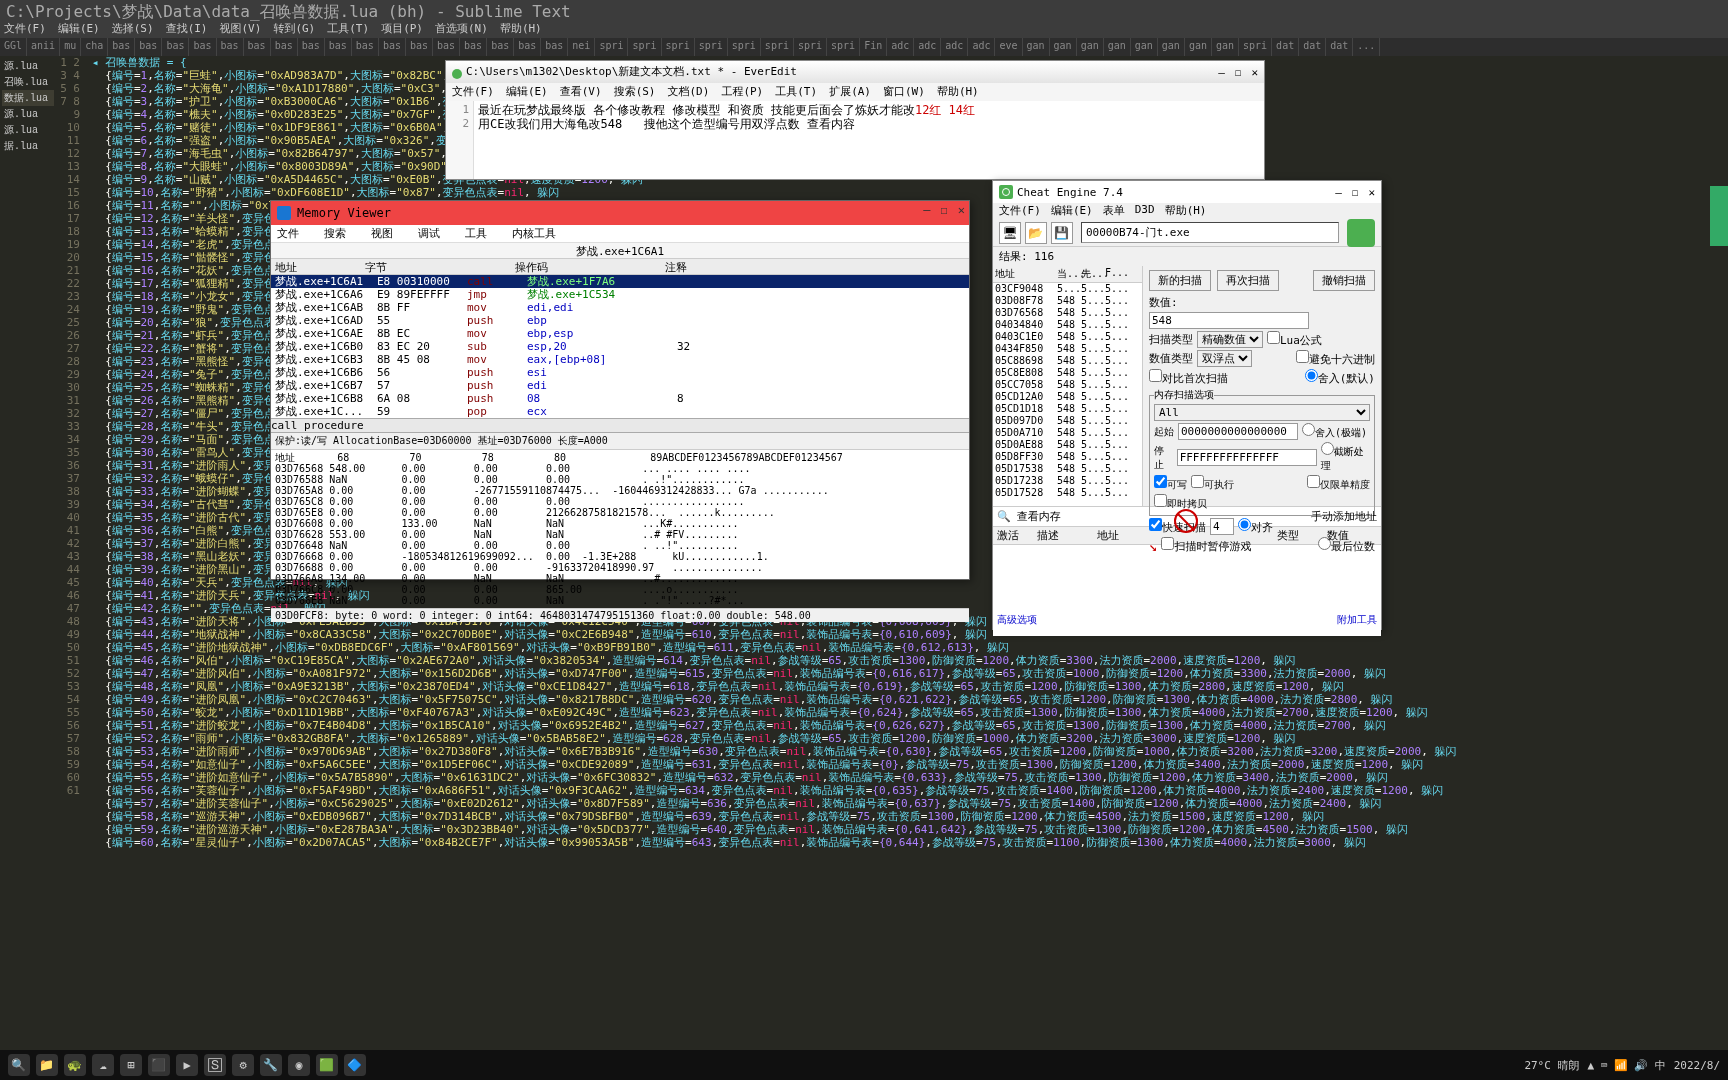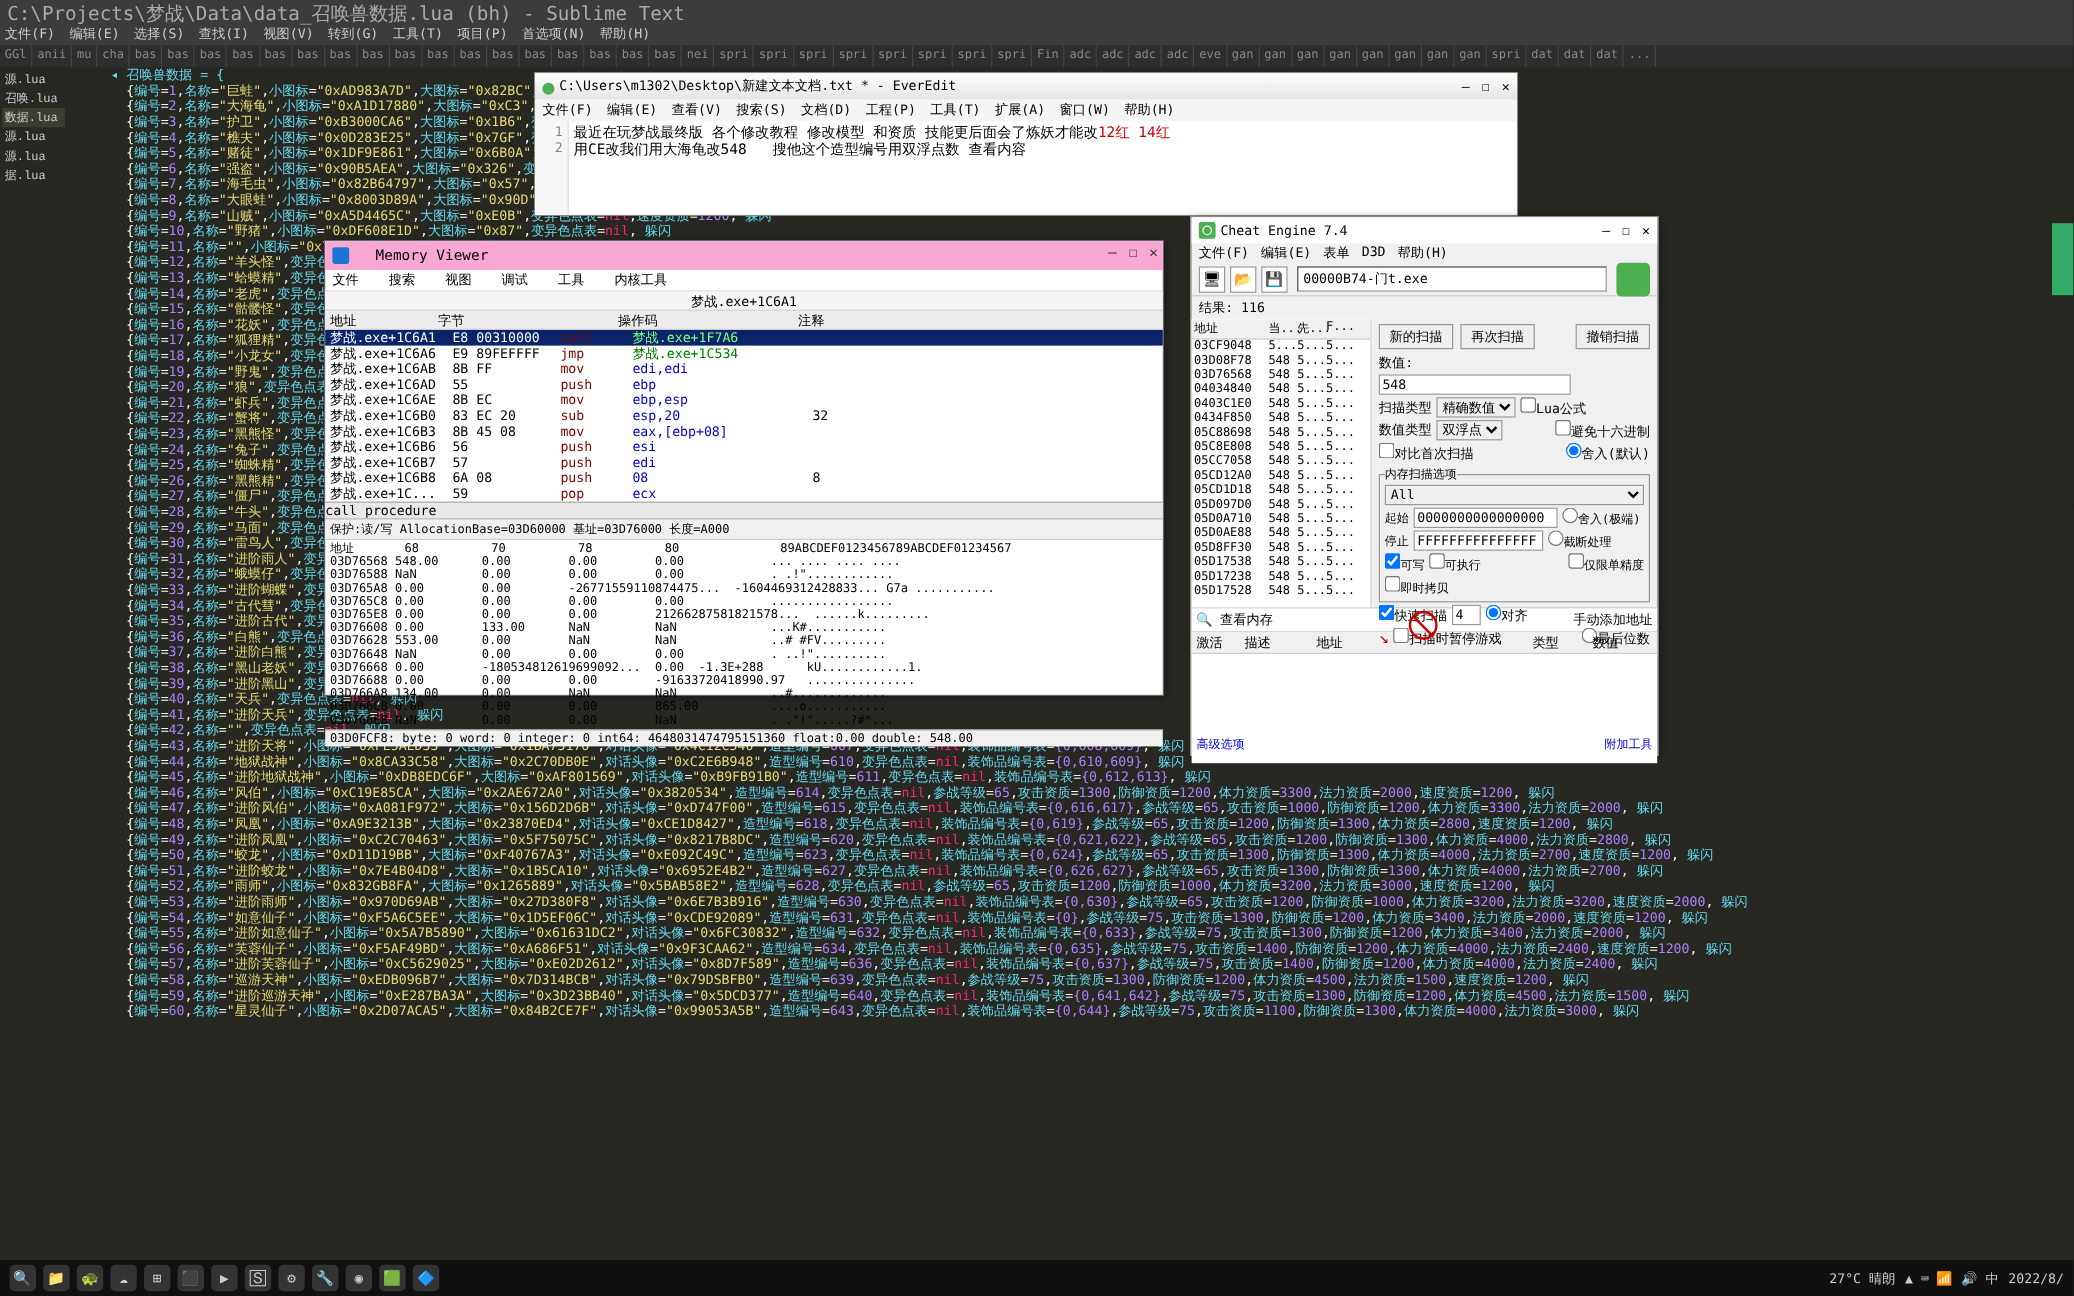--- a/index.html
+++ b/index.html
@@ -23,21 +23,21 @@
 #ee-title { height:22px; background:linear-gradient(#fff,#e4e4e4); font-size:11px; padding:4px 6px; display:flex; align-items:flex-end; gap:4px; }
 #ee-title .dot{width:10px;height:10px;border-radius:50%;background:#4caf50;}
 #ee-menu { height:18px; background:#f5f5f5; font-size:11px; padding:1px 6px; display:flex; gap:12px; }
 #ee-body { background:#fff; height:78px; display:flex; }
 #ee-gut { width:28px; background:#f7f7f7; border-right:1px solid #ddd; font-size:11px; color:#888; text-align:right; padding:2px 4px; line-height:14px;}
 #ee-txt { flex:1; font-size:12px; padding:2px 4px; line-height:14px; white-space:pre; }
 .red{color:#c00}
 
 
 #memv { position:absolute; left:270px; top:200px; width:700px; height:380px; background:#fff; border:1px solid #666; box-shadow:2px 2px 8px rgba(0,0,0,.4); }
-#memv-title { height:24px; background:#f9a8d4; font-size:12px; padding:4px 6px; display:flex; align-items:center; gap:22px; }
+#memv-title { height:24px; background:#ef4444; font-size:12px; padding:4px 6px; display:flex; align-items:center; gap:6px; }
 #memv-title .ico{width:14px;height:14px;background:#1976d2;border-radius:2px;}
 #memv-ctl { position:absolute; right:4px; top:2px; display:flex; gap:10px; font-size:12px; color:#333;}
 #memv-menu { height:18px; font-size:11px; padding:1px 6px; display:flex; gap:25px; border-bottom:1px solid #ddd;}
 #memv-hdr { height:16px; background:#ececec; font-size:11px; display:grid; grid-template-columns:90px 90px 60px 150px 1fr; padding:1px 4px; border-bottom:1px solid #ccc;}
 #memv-sub { height:16px; background:#f5f5f5; font-size:11px; text-align:center; padding:1px; border-bottom:1px solid #ccc;}
 #memv-dis { font-size:11px; line-height:13px; }
 #memv-dis div { display:grid; grid-template-columns:102px 90px 60px 150px 1fr; padding:0 4px;}
 #memv-dis .sel { background:#0a246a; color:#fff; }
 #memv-dis .sel .grn{color:#7fff7f}
 .grn{color:#008000} .blu{color:#0000c0} .rop{color:#800000}
@@ -150,20 +150,82 @@
       <span>...</span>
     </div>
   <div id="sidebar">
       <div class="">源.lua</div>
       <div class="">召唤.lua</div>
       <div class="sel">数据.lua</div>
       <div class="">源.lua</div>
       <div class="">源.lua</div>
       <div class="">据.lua</div>
     </div>
+  <div id="gutter">1
+2
+3
+4
+5
+6
+7
+8
+9
+10
+11
+12
+13
+14
+15
+16
+17
+18
+19
+20
+21
+22
+23
+24
+25
+26
+27
+28
+29
+30
+31
+32
+33
+34
+35
+36
+37
+38
+39
+40
+41
+42
+43
+44
+45
+46
+47
+48
+49
+50
+51
+52
+53
+54
+55
+56
+57
+58
+59
+60
+61
+</div>
   <div id="code"><span class="key">◂ 召唤兽数据 = {</span>
   {<span class="key">编号</span>=<span class="num">1</span>,<span class="key">名称</span>=<span class="str">"巨蛙"</span>,<span class="key">小图标</span>=<span class="str">"0xAD983A7D"</span>,<span class="key">大图标</span>=<span class="str">"0x82BC"</span>,<span class="key">变异色点表</span>=<span class="kw">nil</span>,<span class="key">速度资质</span>=<span class="num">1000</span>, <span class="key">躲闪</span>
   {<span class="key">编号</span>=<span class="num">2</span>,<span class="key">名称</span>=<span class="str">"大海龟"</span>,<span class="key">小图标</span>=<span class="str">"0xA1D17880"</span>,<span class="key">大图标</span>=<span class="str">"0xC3"</span>,<span class="key">变异色点表</span>=<span class="kw">nil</span>,<span class="key">速度资质</span>=<span class="num">900</span>, <span class="key">躲闪</span>
   {<span class="key">编号</span>=<span class="num">3</span>,<span class="key">名称</span>=<span class="str">"护卫"</span>,<span class="key">小图标</span>=<span class="str">"0xB3000CA6"</span>,<span class="key">大图标</span>=<span class="str">"0x1B6"</span>,<span class="key">变异色点表</span>=<span class="kw">nil</span>,<span class="key">速度资质</span>=<span class="num">1000</span>, <span class="key">躲闪</span>
   {<span class="key">编号</span>=<span class="num">4</span>,<span class="key">名称</span>=<span class="str">"樵夫"</span>,<span class="key">小图标</span>=<span class="str">"0x0D283E25"</span>,<span class="key">大图标</span>=<span class="str">"0x7GF"</span>,<span class="key">变异色点表</span>=<span class="kw">nil</span>,<span class="key">速度资质</span>=<span class="num">300</span>, <span class="key">躲闪</span>
   {<span class="key">编号</span>=<span class="num">5</span>,<span class="key">名称</span>=<span class="str">"赌徒"</span>,<span class="key">小图标</span>=<span class="str">"0x1DF9E861"</span>,<span class="key">大图标</span>=<span class="str">"0x6B0A"</span>,<span class="key">变异色点表</span>=<span class="kw">nil</span>,<span class="key">度资质</span>=<span class="num">1000</span>, <span class="key">躲闪</span>
   {<span class="key">编号</span>=<span class="num">6</span>,<span class="key">名称</span>=<span class="str">"强盗"</span>,<span class="key">小图标</span>=<span class="str">"0x90B5AEA"</span>,<span class="key">大图标</span>=<span class="str">"0x326"</span>,<span class="key">变异色点表</span>=<span class="kw">nil</span>,<span class="key">速度资质</span>=<span class="num">1000</span>, <span class="key">躲闪</span>
   {<span class="key">编号</span>=<span class="num">7</span>,<span class="key">名称</span>=<span class="str">"海毛虫"</span>,<span class="key">小图标</span>=<span class="str">"0x82B64797"</span>,<span class="key">大图标</span>=<span class="str">"0x57"</span>,<span class="key">变异色点表</span>=<span class="kw">nil</span>,<span class="key">速度资质</span>=<span class="num">1200</span>, <span class="key">躲闪</span>
   {<span class="key">编号</span>=<span class="num">8</span>,<span class="key">名称</span>=<span class="str">"大眼蛙"</span>,<span class="key">小图标</span>=<span class="str">"0x8003D89A"</span>,<span class="key">大图标</span>=<span class="str">"0x90D"</span>,<span class="key">变异色点表</span>=<span class="kw">nil</span>,<span class="key">速度资质</span>=<span class="num">1200</span>, <span class="key">躲闪</span>
   {<span class="key">编号</span>=<span class="num">9</span>,<span class="key">名称</span>=<span class="str">"山贼"</span>,<span class="key">小图标</span>=<span class="str">"0xA5D4465C"</span>,<span class="key">大图标</span>=<span class="str">"0xE0B"</span>,<span class="key">变异色点表</span>=<span class="kw">nil</span>,<span class="key">速度资质</span>=<span class="num">1200</span>, <span class="key">躲闪</span>
@@ -549,21 +611,21 @@
       <fieldset style="border:1px solid #999;padding:2px 4px;font-size:10px">
         <legend>内存扫描选项</legend>
         <select style="width:100%"><option>All</option></select>
         <div class="row">
             <span>起始</span>
             <input type="text" style="width: 120px;" value="0000000000000000">
         <label><input type="radio" name="r" style=""><span>舍入(极端)</span></label>
           </div>
         <div class="row">
             <span>停止</span>
-            <input type="text" style="width: 108px;" value="FFFFFFFFFFFFFFF">
+            <input type="text" style="width: 140px;" value="FFFFFFFFFFFFFFF">
         <label><input type="radio" name="r" style=""><span>截断处理</span></label>
           </div>
         <div class="row">
           <label><input type="checkbox" checked="" style=""><span>可写</span></label>
           <label><input type="checkbox" style=""><span>可执行</span></label>
           <span style="flex:1"></span>
           <label><input type="checkbox" style=""><span>仅限单精度</span></label>
         </div>
         <div class="row">
             <label><input type="checkbox" style=""><span>即时拷贝</span></label>

